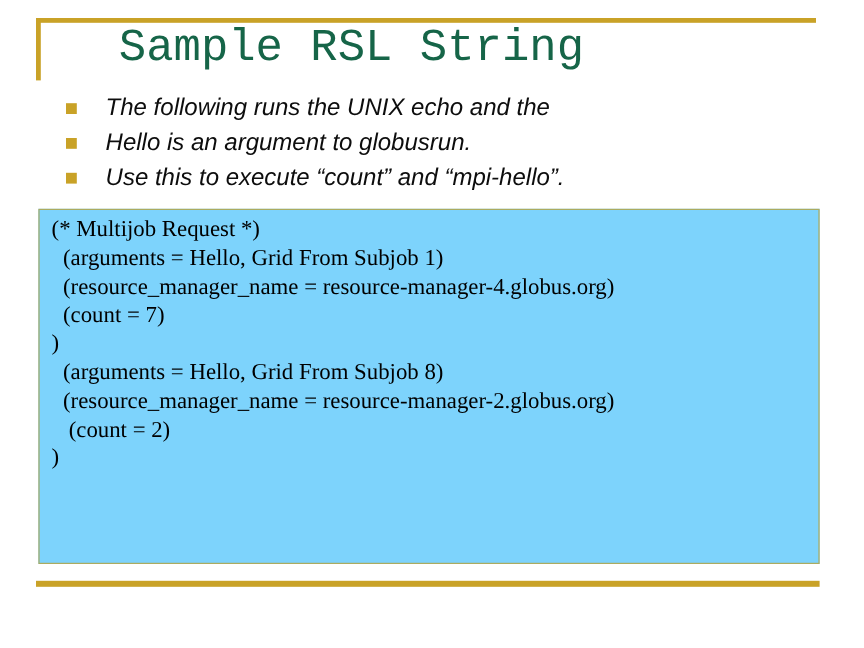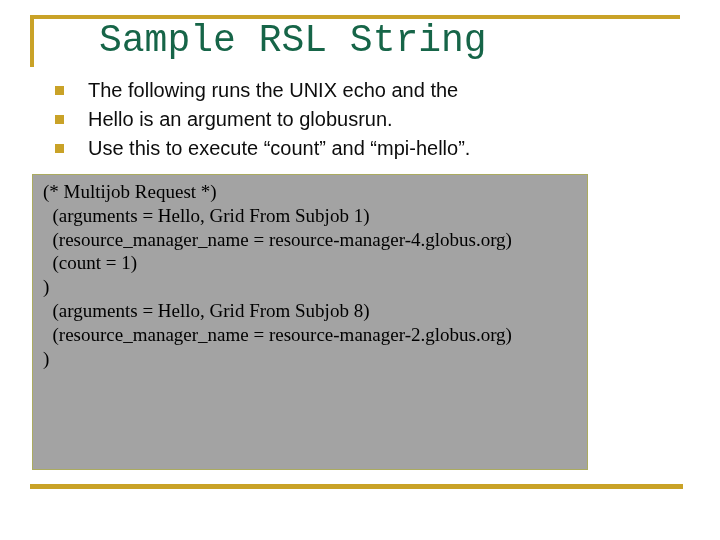--- a/index.html
+++ b/index.html
@@ -66,30 +66,31 @@
     width: 9px;
     height: 9px;
     background: #C9A227;
     margin-top: 10px;
     margin-right: 24px;
   }
   .bullet-text {
     font-size: 20px;
     color: #0d0d0d;
     font-family: "Liberation Sans", sans-serif;
+    font-style: italic;
   }
   .code-box {
     position: absolute;
     left: 32px;
     top: 174px;
-    width: 556px;
+    width: 651px;
     height: 296px;
     box-sizing: border-box;
     border: 1px solid #ABAB60;
-    background: #a3a3a3;
+    background: #7dd3fc;
     padding: 5px 10px 4px 10px;
     font-family: "Liberation Serif", serif;
     font-size: 19px;
     line-height: 23.8px;
     color: #000000;
   }
   .code-line {
     white-space: pre;
   }
 </style>
@@ -116,20 +117,21 @@
     <div class="bullet-item">
       <span class="bullet-square"></span>
       <span class="bullet-text">Use this to execute “count” and “mpi-hello”.</span>
     </div>
   </div>
 
   <div class="code-box">
     <div class="code-line">(* Multijob Request *)</div>
     <div class="code-line">  (arguments = Hello, Grid From Subjob 1)</div>
     <div class="code-line">  (resource_manager_name = resource-manager-4.globus.org)</div>
-    <div class="code-line">  (count = 1)</div>
+    <div class="code-line">  (count = 7)</div>
     <div class="code-line">)</div>
     <div class="code-line">  (arguments = Hello, Grid From Subjob 8)</div>
     <div class="code-line">  (resource_manager_name = resource-manager-2.globus.org)</div>
+    <div class="code-line">   (count = 2)</div>
     <div class="code-line">)</div>
   </div>
 
 </div>
 
 </body></html>

